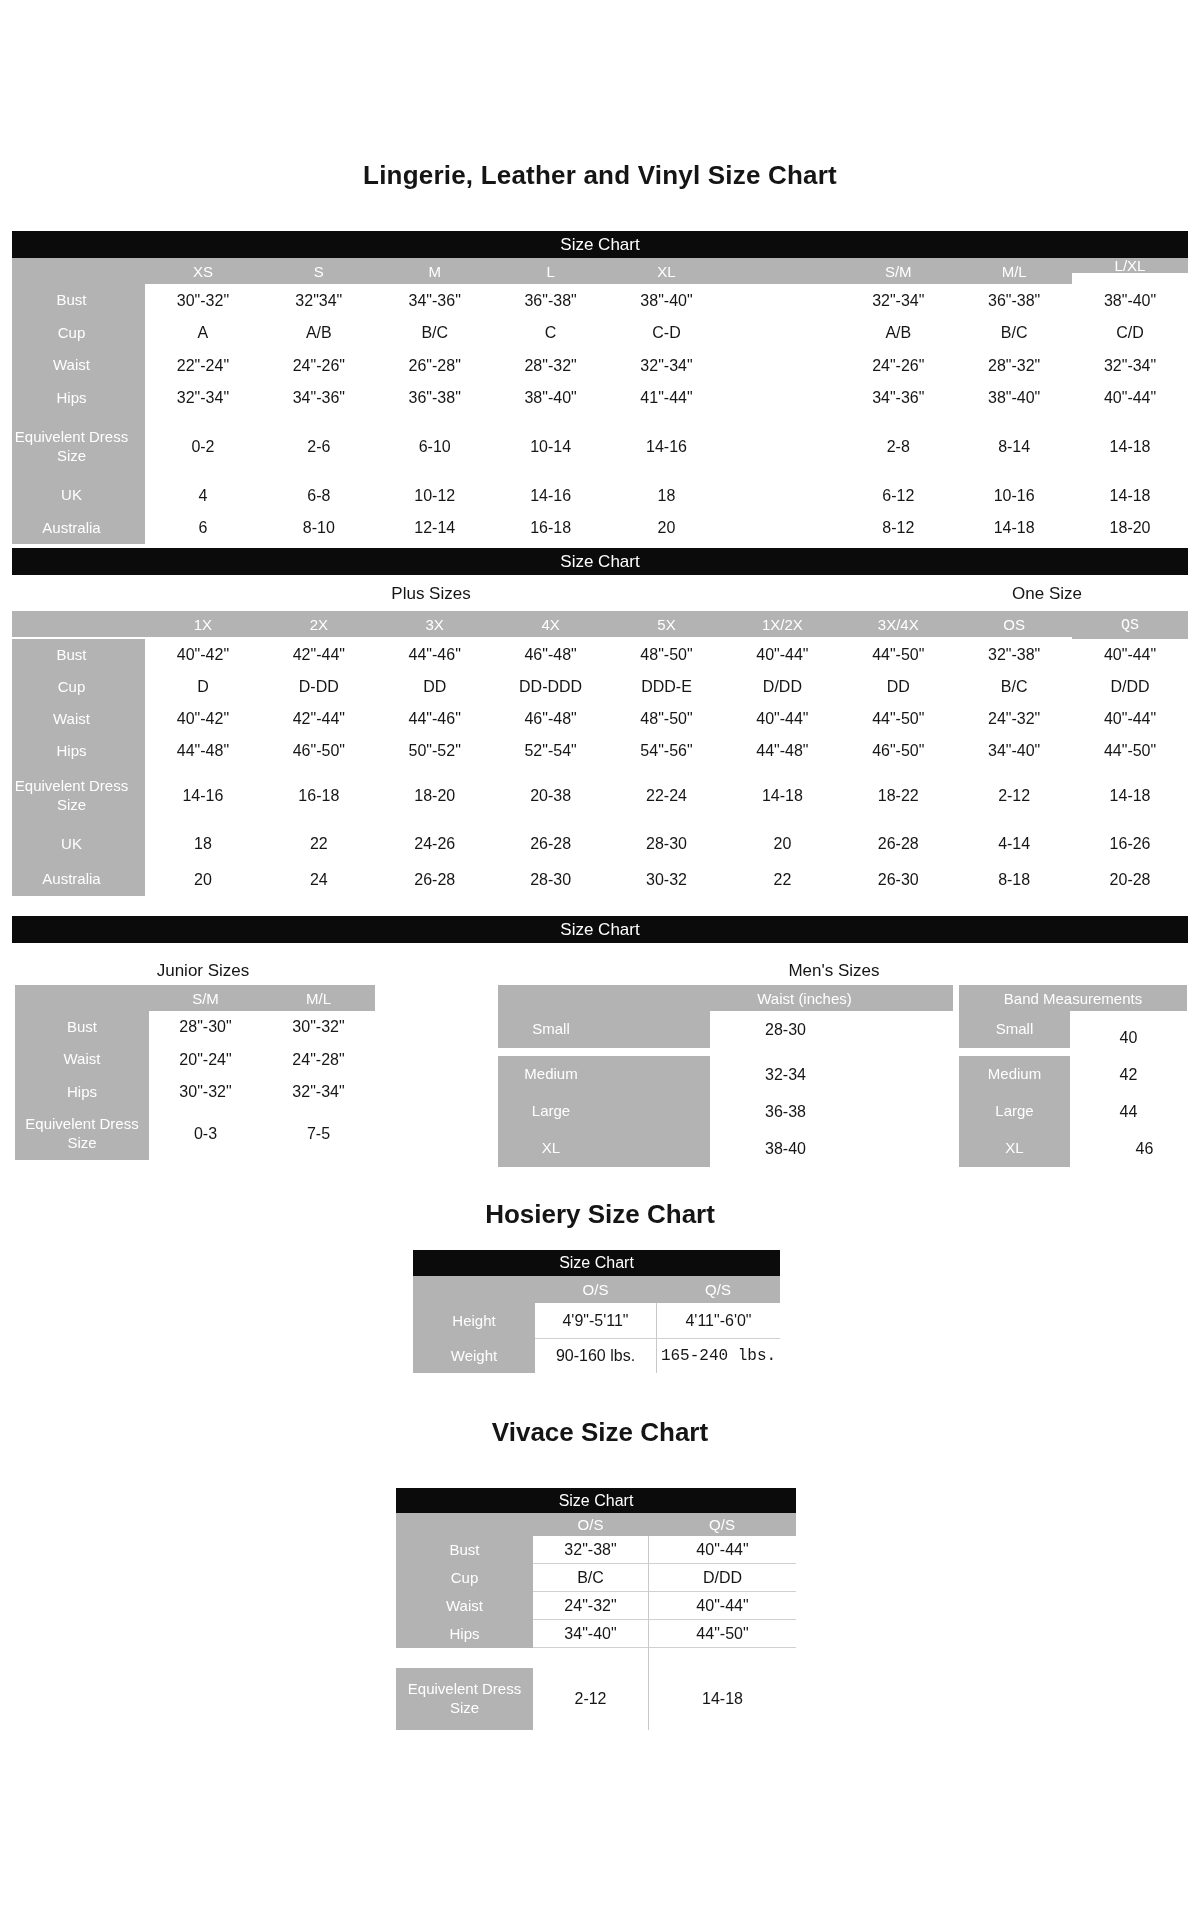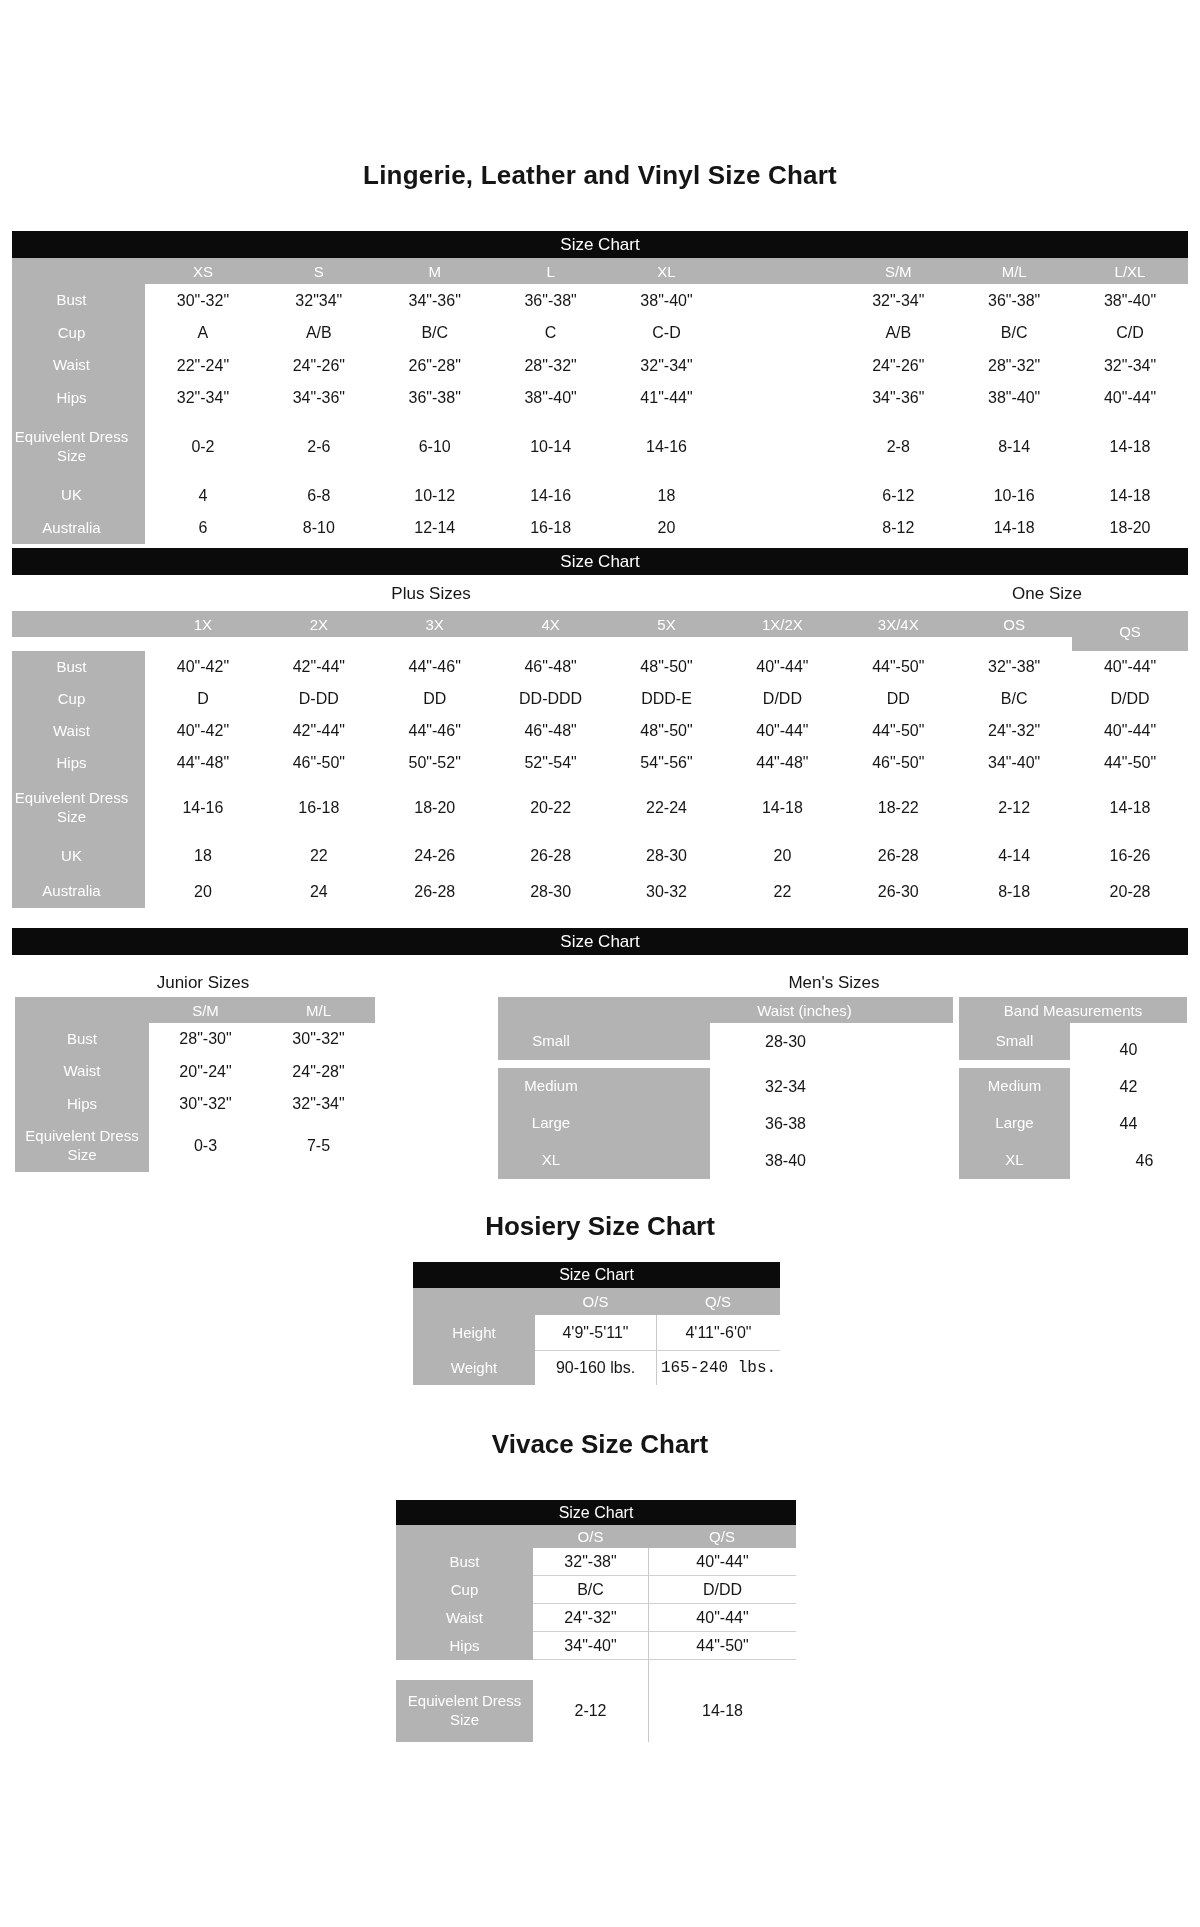--- a/index.html
+++ b/index.html
@@ -61,21 +61,21 @@
   <div class="grid" id="regular-grid">
       <div class="gcell hd" style="height: 26px;"></div>
       <div class="gcell hd" style="height: 26px;">XS</div>
       <div class="gcell hd" style="height: 26px;">S</div>
       <div class="gcell hd" style="height: 26px;">M</div>
       <div class="gcell hd" style="height: 26px;">L</div>
       <div class="gcell hd" style="height: 26px;">XL</div>
       <div class="gcell hd" style="height: 26px;"></div>
       <div class="gcell hd" style="height: 26px;">S/M</div>
       <div class="gcell hd" style="height: 26px;">M/L</div>
-      <div class="gcell hd" style="height: 26px;">L/XL</div>
+      <div class="gcell hd" style="height: 15px;">L/XL</div>
       <div class="gcell lbl shift" style="height: 33px;">Bust</div>
       <div class="gcell val" style="height: 33px;">30"-32"</div>
       <div class="gcell val" style="height: 33px;">32"34"</div>
       <div class="gcell val" style="height: 33px;">34"-36"</div>
       <div class="gcell val" style="height: 33px;">36"-38"</div>
       <div class="gcell val" style="height: 33px;">38"-40"</div>
       <div class="gcell val" style="height: 33px;"></div>
       <div class="gcell val" style="height: 33px;">32"-34"</div>
       <div class="gcell val" style="height: 33px;">36"-38"</div>
       <div class="gcell val" style="height: 33px;">38"-40"</div>
@@ -149,21 +149,21 @@
   <div class="grid" id="plus-grid">
       <div class="gcell hd" style="height: 26px;"></div>
       <div class="gcell hd" style="height: 26px;">1X</div>
       <div class="gcell hd" style="height: 26px;">2X</div>
       <div class="gcell hd" style="height: 26px;">3X</div>
       <div class="gcell hd" style="height: 26px;">4X</div>
       <div class="gcell hd" style="height: 26px;">5X</div>
       <div class="gcell hd" style="height: 26px;">1X/2X</div>
       <div class="gcell hd" style="height: 26px;">3X/4X</div>
       <div class="gcell hd" style="height: 26px;">OS</div>
-      <div class="gcell hd" style="height: 40px;">QS</div>
+      <div class="gcell hd" style="height: 28px; font-family: Liberation Mono, monospace;">QS</div>
       <div class="gcell lbl shift" style="height: 32px;">Bust</div>
       <div class="gcell val" style="height: 32px;">40"-42"</div>
       <div class="gcell val" style="height: 32px;">42"-44"</div>
       <div class="gcell val" style="height: 32px;">44"-46"</div>
       <div class="gcell val" style="height: 32px;">46"-48"</div>
       <div class="gcell val" style="height: 32px;">48"-50"</div>
       <div class="gcell val" style="height: 32px;">40"-44"</div>
       <div class="gcell val" style="height: 32px;">44"-50"</div>
       <div class="gcell val" style="height: 32px;">32"-38"</div>
       <div class="gcell val" style="height: 32px;">40"-44"</div>
@@ -194,21 +194,21 @@
       <div class="gcell val" style="height: 32px;">52"-54"</div>
       <div class="gcell val" style="height: 32px;">54"-56"</div>
       <div class="gcell val" style="height: 32px;">44"-48"</div>
       <div class="gcell val" style="height: 32px;">46"-50"</div>
       <div class="gcell val" style="height: 32px;">34"-40"</div>
       <div class="gcell val" style="height: 32px;">44"-50"</div>
       <div class="gcell lbl shift" style="height: 58px;">Equivelent Dress Size</div>
       <div class="gcell val" style="height: 58px;">14-16</div>
       <div class="gcell val" style="height: 58px;">16-18</div>
       <div class="gcell val" style="height: 58px;">18-20</div>
-      <div class="gcell val" style="height: 58px;">20-22</div>
+      <div class="gcell val" style="height: 58px;">20-38</div>
       <div class="gcell val" style="height: 58px;">22-24</div>
       <div class="gcell val" style="height: 58px;">14-18</div>
       <div class="gcell val" style="height: 58px;">18-22</div>
       <div class="gcell val" style="height: 58px;">2-12</div>
       <div class="gcell val" style="height: 58px;">14-18</div>
       <div class="gcell lbl shift" style="height: 38px;">UK</div>
       <div class="gcell val" style="height: 38px;">18</div>
       <div class="gcell val" style="height: 38px;">22</div>
       <div class="gcell val" style="height: 38px;">24-26</div>
       <div class="gcell val" style="height: 38px;">26-28</div>

